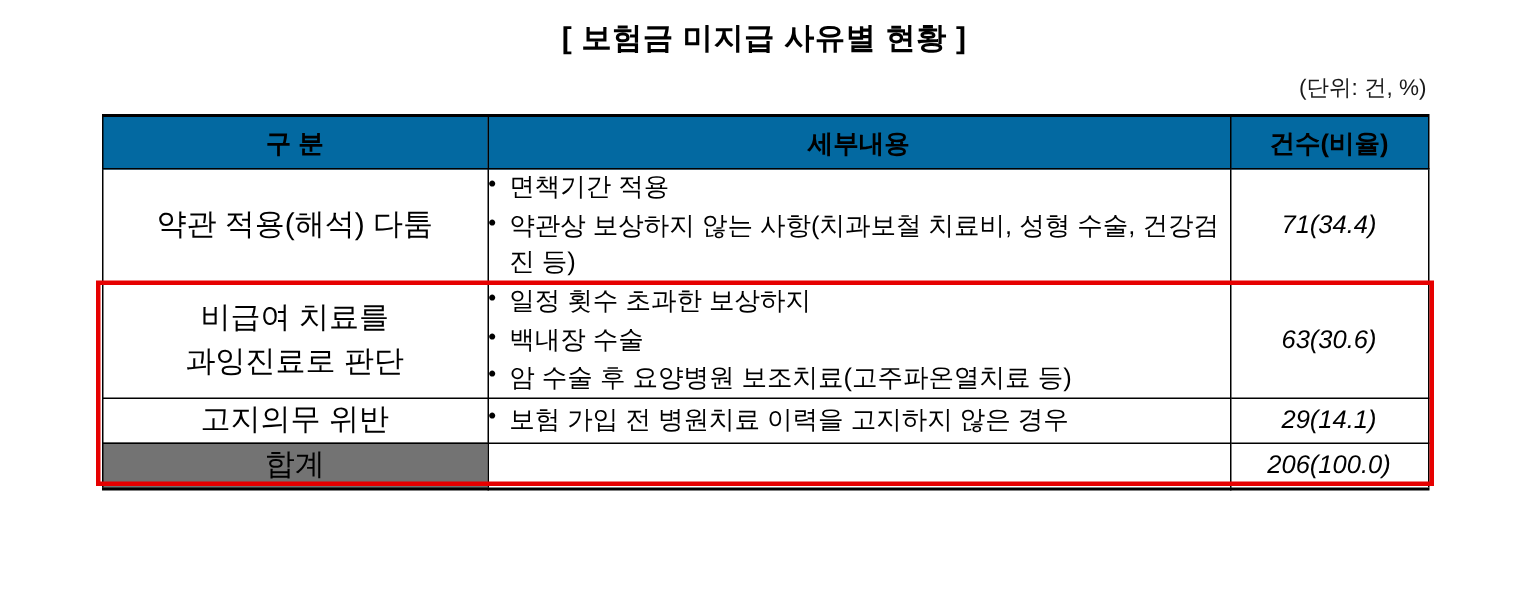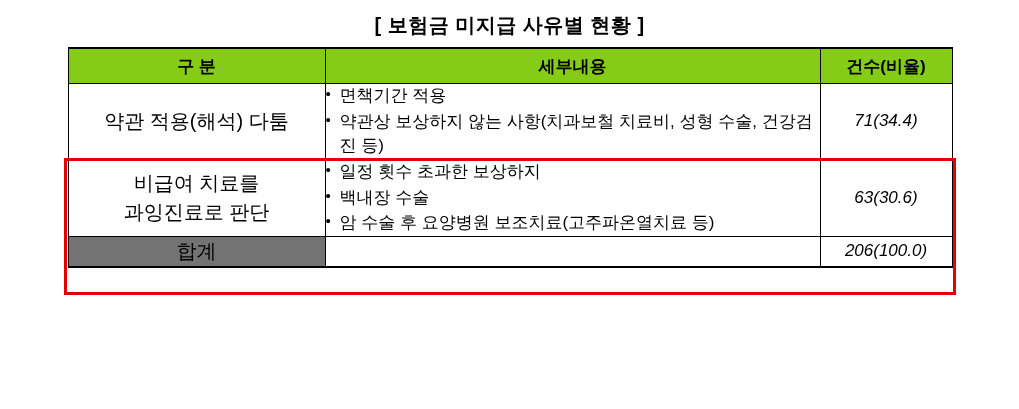--- a/index.html
+++ b/index.html
@@ -47,21 +47,21 @@
     table-layout: fixed;
     border-top: 2px solid #000;
     border-bottom: 2px solid #000;
   }
   table.data th, table.data td {
     border: 1px solid #000;
     padding: 0;
     vertical-align: middle;
   }
   table.data th {
-    background: #84cc16;
+    background: #0369a1;
     font-size: 17px;
     font-weight: bold;
     text-align: center;
     height: 34px;
     border-top: none;
     border-bottom: 1px solid #000;
   }
   col.c1 { width: 257px; }
   col.c2 { width: 495px; }
   col.c3 { width: 132px; }
@@ -118,20 +118,21 @@
   }
   .empty-cell { height: 100%; }
 </style>
 </head>
 <body>
 
 <div class="page">
 
   <div class="doc-title">[ 보험금 미지급 사유별 현황 ]</div>
 
+  <div class="unit-note">(단위: 건, %)</div>
 
   <div class="table-wrap">
     <table class="data">
       <colgroup>
         <col class="c1">
           <col class="c2">
           <col class="c3">
       </colgroup>
       <thead>
         <tr>
@@ -161,20 +162,29 @@
             <ul class="bullets">
               <li>일정 횟수 초과한 보상하지</li>
               <li>백내장 수술</li>
               <li>암 수술 후 요양병원 보조치료(고주파온열치료 등)</li>
             </ul>
           </td>
           <td class="count">63(30.6)</td>
         </tr>
 
 
+        <tr>
+          <td class="cat">고지의무 위반</td>
+          <td class="detail">
+            <ul class="bullets">
+              <li>보험 가입 전 병원치료 이력을 고지하지 않은 경우</li>
+            </ul>
+          </td>
+          <td class="count">29(14.1)</td>
+        </tr>
 
         <tr>
           <td class="cat gray">합계</td>
           <td class="detail">
               <div class="empty-cell">&nbsp;</div>
             </td>
           <td class="count">206(100.0)</td>
         </tr>
       </tbody>
     </table>

